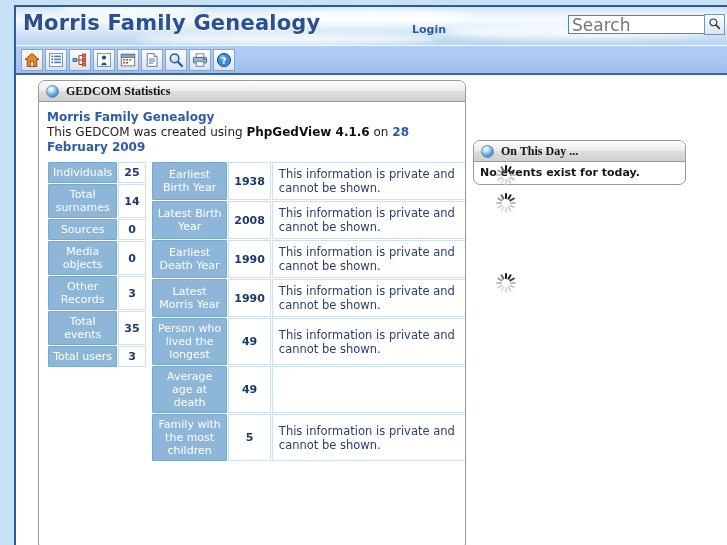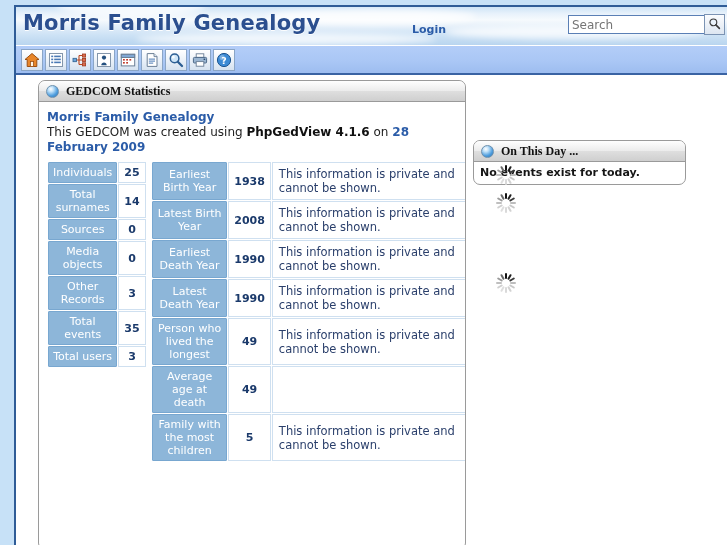--- a/index.html
+++ b/index.html
@@ -60,21 +60,21 @@
     cursor: pointer;
   }
 
   #search-input {
     position: absolute;
     left: 552px; top: 8px;
     width: 140px; height: 19px;
     border: 1px solid #5a7fb5;
     background: #ffffff;
     font-family: "DejaVu Sans", "Liberation Sans", sans-serif;
-    font-size: 12px;
+    font-size: 17px;
     color: #222;
     padding: 1px 3px;
     outline: none;
   }
   #search-button {
     position: absolute;
     left: 688px; top: 7px;
     width: 21px; height: 21px;
     border: 1px solid #7b93b3;
     background: linear-gradient(to bottom, #fbfcfe 0%, #dde6f1 100%);
@@ -455,21 +455,21 @@
                   <td class="lbl">Latest Birth Year</td>
                   <td class="val">2008</td>
                   <td class="note">This information is private and cannot be shown.</td>
                 </tr>
                 <tr>
                   <td class="lbl">Earliest Death Year</td>
                   <td class="val">1990</td>
                   <td class="note">This information is private and cannot be shown.</td>
                 </tr>
                 <tr>
-                  <td class="lbl">Latest Death Year</td>
+                  <td class="lbl">Latest Morris Year</td>
                   <td class="val">1990</td>
                   <td class="note">This information is private and cannot be shown.</td>
                 </tr>
                 <tr>
                   <td class="lbl">Person who lived the longest</td>
                   <td class="val">49</td>
                   <td class="note">This information is private and cannot be shown.</td>
                 </tr>
                 <tr>
                   <td class="lbl">Average age at death</td>

